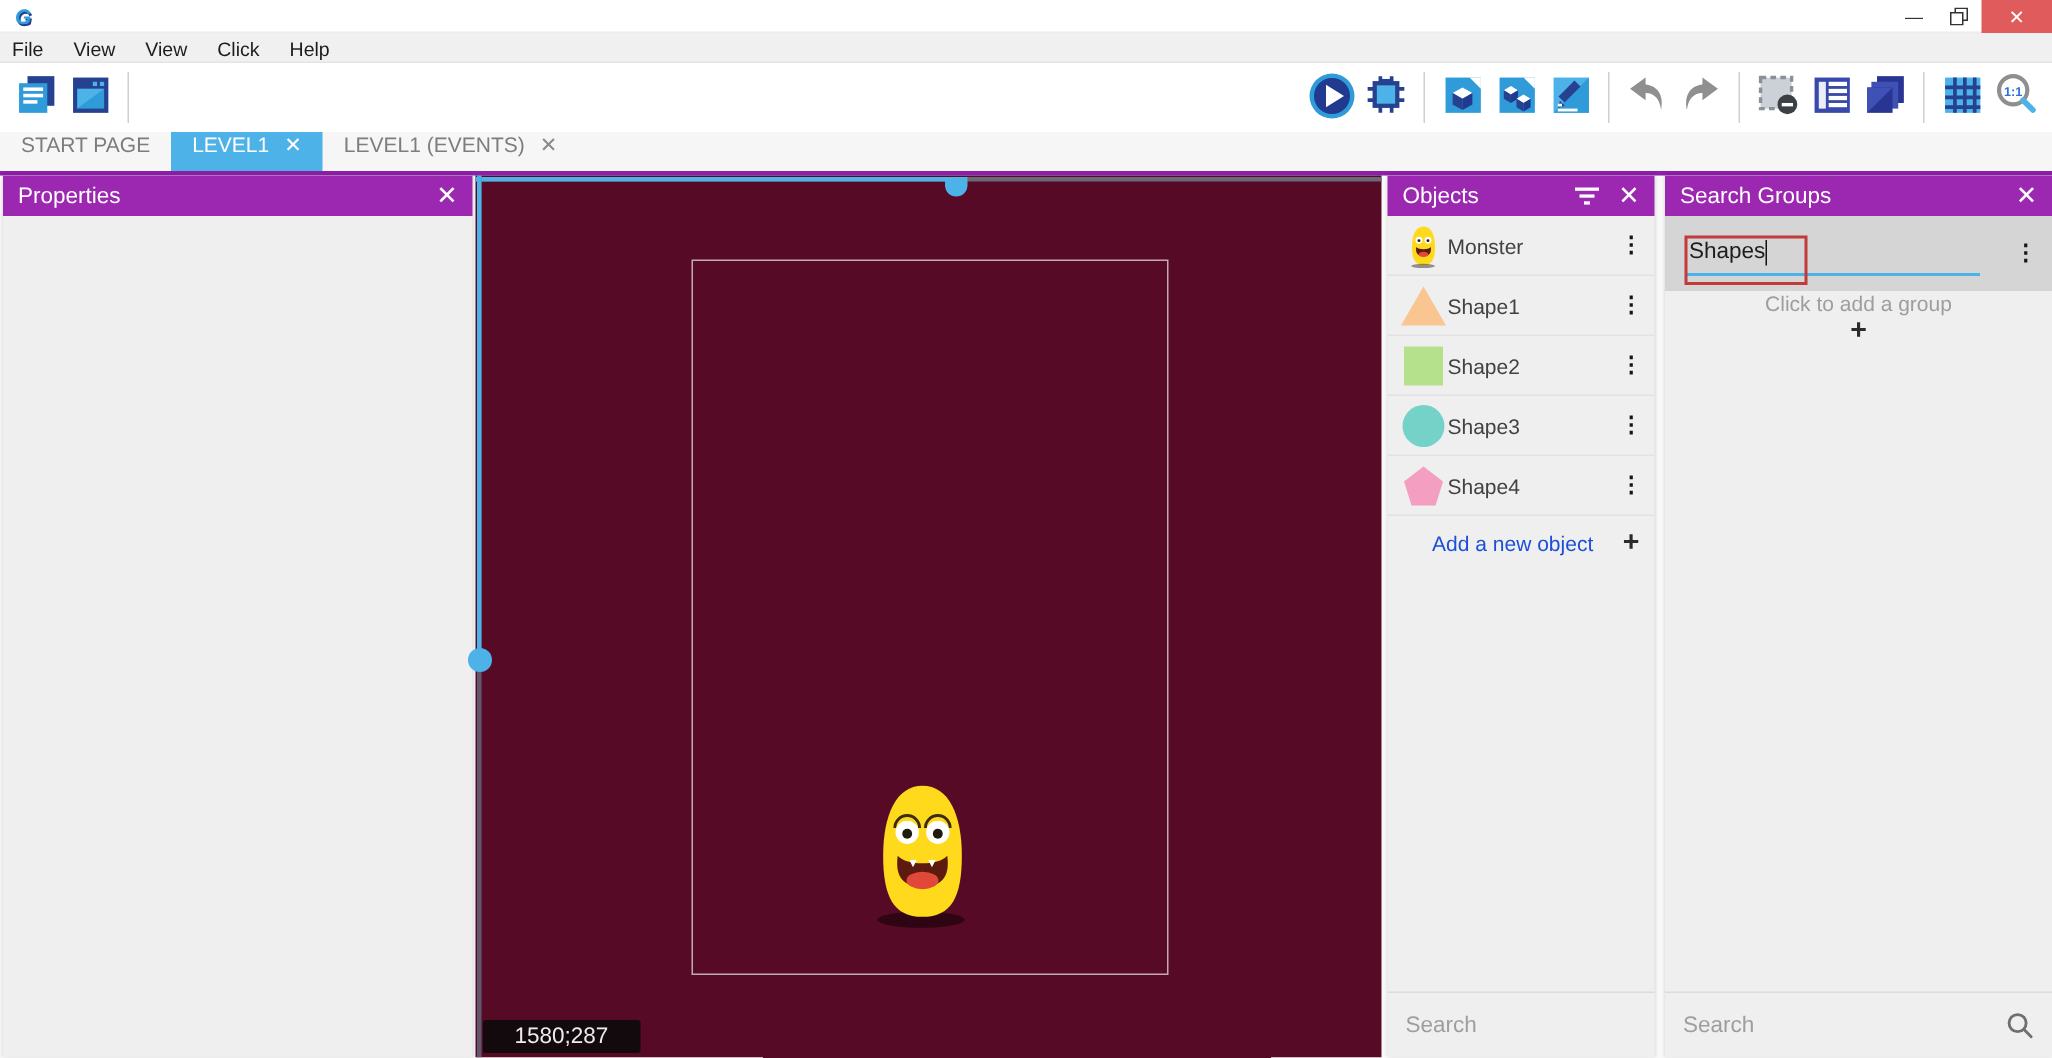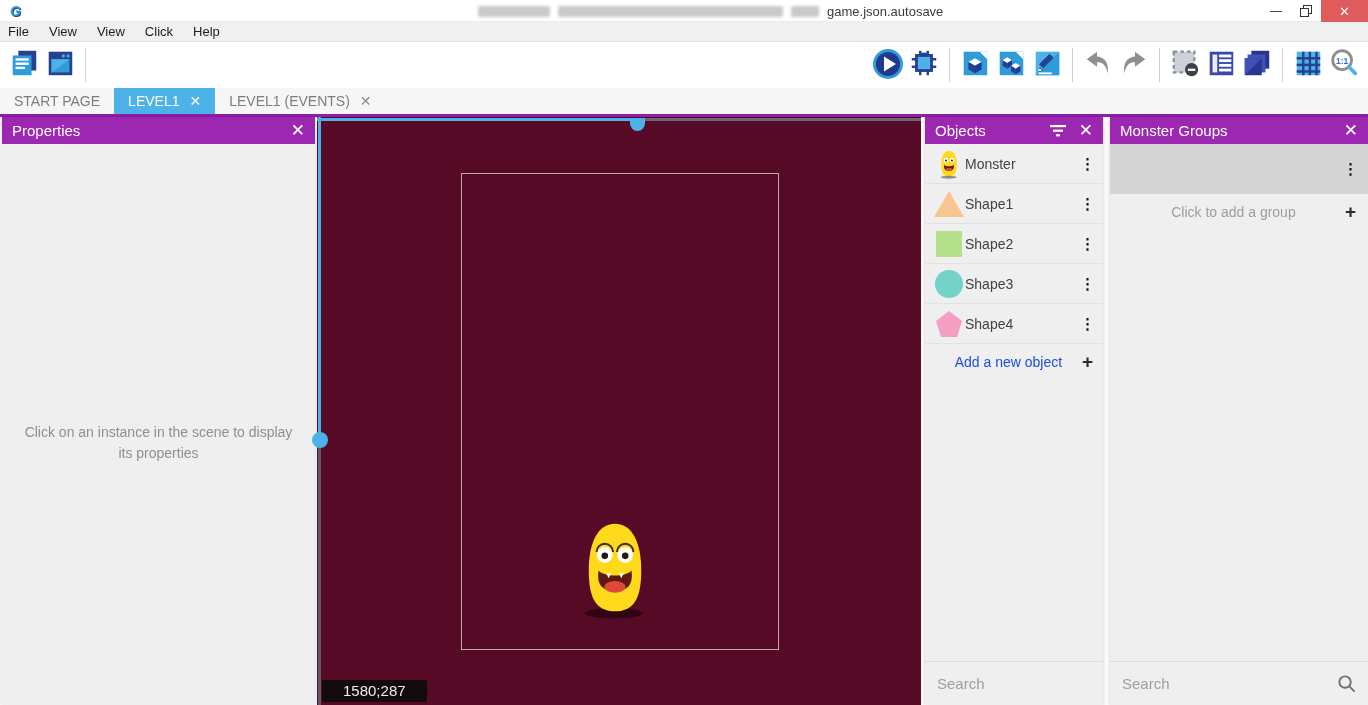--- a/index.html
+++ b/index.html
@@ -20,40 +20,40 @@
   .app-logo { margin-left:10px; font-weight:bold; font-style:italic; font-size:14px; color:#2f9bd8; text-shadow:1px 1px 0 #26418f; }
   .title-center { position:absolute; left:478px; top:0; height:22px; display:flex; align-items:center; gap:8px; }
   .blur-block { height:11px; border-radius:2px; background:#c9c9c9; filter:blur(1.5px); }
   .title-doc { font-size:13px; color:#3a3a3a; }
   .win-controls { position:absolute; right:0; top:0; height:22px; display:flex; }
   .win-btn { width:30px; height:22px; display:flex; align-items:center; justify-content:center; font-size:12px; color:#333; }
   .win-close { width:47px; background:#e05c5c; color:#fff; font-size:13px; }
   
   .menubar {
     position:absolute; left:0; top:22px; width:1368px; height:20px;
-    background:#f0f0f0; display:flex; align-items:center; gap:0;
+    background:#f0f0f0; display:flex; align-items:flex-start; gap:0;
     border-bottom:1px solid #e4e4e4;
   }
   .menu-item { font-size:13px; color:#1c1c1c; padding:0 10px; height:20px; display:flex; align-items:center; }
   .menu-item:first-child { padding-left:8px; }
   
   .toolbar {
     position:absolute; left:0; top:42px; width:1368px; height:46px;
     background:#ffffff; display:flex; align-items:center; padding:0 6px;
   }
   .tb-icon { width:36px; height:36px; display:flex; align-items:flex-start; justify-content:center; }
   .tb-sep { width:1px; height:34px; background:#d0d0d0; margin:0 7px; }
   .tb-right { margin-left:auto; display:flex; align-items:center; }
   
   .tabbar {
     position:absolute; left:0; top:88px; width:1368px; height:29px;
     background:#f6f6f7; display:flex; align-items:stretch;
     border-bottom:3px solid #8d1fa8;
   }
-  .tab { display:flex; align-items:center; gap:10px; padding:0 14px; font-size:14px; color:#7d7d7d; }
+  .tab { display:flex; gap:10px; padding:0 14px; font-size:14px; color:#7d7d7d; }
   .tab .tab-close { font-size:14px; color:#8a8a8a; }
   .tab.active { background:#4db2e8; color:#ffffff; }
   .tab.active .tab-close { color:#ffffff; }
   
   .panel { position:absolute; top:117px; height:588px; background:#efefef; box-shadow:0 0 3px rgba(0,0,0,0.18); }
   .panel-header {
     height:27px; background:#9c27b0; color:#fff; display:flex; align-items:center;
     padding:0 10px; font-size:15px;
   }
   .panel-close { margin-left:auto; font-size:17px; color:#fff; line-height:1; }
@@ -95,38 +95,32 @@
   .search-input { flex:1; border:none; outline:none; background:transparent; font-size:15px; color:#737373; font-family:"Liberation Sans",sans-serif; }
   .search-input::placeholder { color:#9e9e9e; }
   
   .groups-panel { left:1110px; width:258px; }
   .group-row { position:relative; height:50px; background:#d5d5d5; display:flex; align-items:center; padding:0 10px; }
   .group-input-wrap { position:relative; width:196px; margin-left:4px; border-bottom:2px solid #4db2e8; }
   .group-input { width:100%; border:none; outline:none; background:transparent; font-size:15px; color:#1d1d1d; padding:4px 2px 6px; font-family:"Liberation Sans",sans-serif; }
   .caret { position:absolute; left:53px; top:5px; width:1px; height:17px; background:#111; }
   .annotation-box { position:absolute; left:-1px; top:2px; width:82px; height:33px; border:2px solid #c23b3b; pointer-events:none; }
   .group-kebab { margin-left:auto; }
-  .group-hint-row { height:36px; display:flex; align-items:center; padding:0 12px; }
+  .group-hint-row { height:36px; display:flex; align-items:center; padding:0 12px;flex-direction:column; }
   .group-hint { flex:1; text-align:center; color:#9e9e9e; font-size:14px; }
   
   .shape-triangle { width:0; height:0; border-left:15px solid transparent; border-right:15px solid transparent; border-bottom:26px solid #f9c591; }
   .shape-square { width:26px; height:26px; background:#b5e08c; }
   .shape-circle { width:28px; height:28px; border-radius:50%; background:#74d2c8; }
 </style>
 </head>
 <body>
 
 <div class="titlebar">
   <span class="app-logo">G</span>
-  <div class="title-center">
-    <span class="blur-block" style="width:72px"></span>
-    <span class="blur-block" style="width:225px"></span>
-    <span class="blur-block" style="width:28px"></span>
-    <span class="title-doc">game.json.autosave</span>
-  </div>
   <div class="win-controls">
     <div class="win-btn">—</div>
     <div class="win-btn">
       <svg width="12" height="12" viewBox="0 0 12 12">
           <rect x="3.5" y="0.5" width="8" height="8" fill="none" stroke="#333"></rect>
           <rect x="0.5" y="3.5" width="8" height="8" fill="#fff" stroke="#333"></rect>
         </svg>
     </div>
     <div class="win-btn win-close">✕</div>
   </div>
@@ -290,21 +284,20 @@
     <span>LEVEL1 (EVENTS)</span>
     <span class="tab-close">✕</span>
   </div>
 </div>
 
 <div class="panel properties-panel">
   <div class="panel-header">
     <span>Properties</span>
     <span class="panel-close">✕</span>
   </div>
-  <div class="properties-empty">Click on an instance in the scene to display its properties</div>
 </div>
 
 <div class="scene-canvas">
   <div class="scroll-top">
     <div class="filled"></div>
     <div class="thumb"></div>
   </div>
   <div class="scroll-left">
     <div class="filled"></div>
     <div class="thumb"></div>
@@ -398,25 +391,30 @@
     <input class="search-input" placeholder="Search" style="">
     <svg width="19" height="19" viewBox="0 0 20 20">
       <circle cx="8.5" cy="8.5" r="6" fill="none" stroke="#6f6f6f" stroke-width="2"></circle>
       <line x1="13" y1="13" x2="18" y2="18" stroke="#6f6f6f" stroke-width="2" stroke-linecap="round"></line>
     </svg>
   </div>
 </div>
 
 <div class="panel groups-panel">
   <div class="panel-header">
-    <span>Monster Groups</span>
+    <span>Search Groups</span>
     <span class="panel-close">✕</span>
   </div>
 
   <div class="group-row">
+    <div class="group-input-wrap">
+      <input class="group-input" value="Shapes" style="">
+      <span class="caret"></span>
+      <div class="annotation-box"></div>
+    </div>
     <span class="kebab group-kebab">⋮</span>
   </div>
 
   <div class="group-hint-row">
     <span class="group-hint">Click to add a group</span>
     <span class="plus">+</span>
   </div>
 
   <div class="search-bar">
     <input class="search-input" placeholder="Search" style="">

